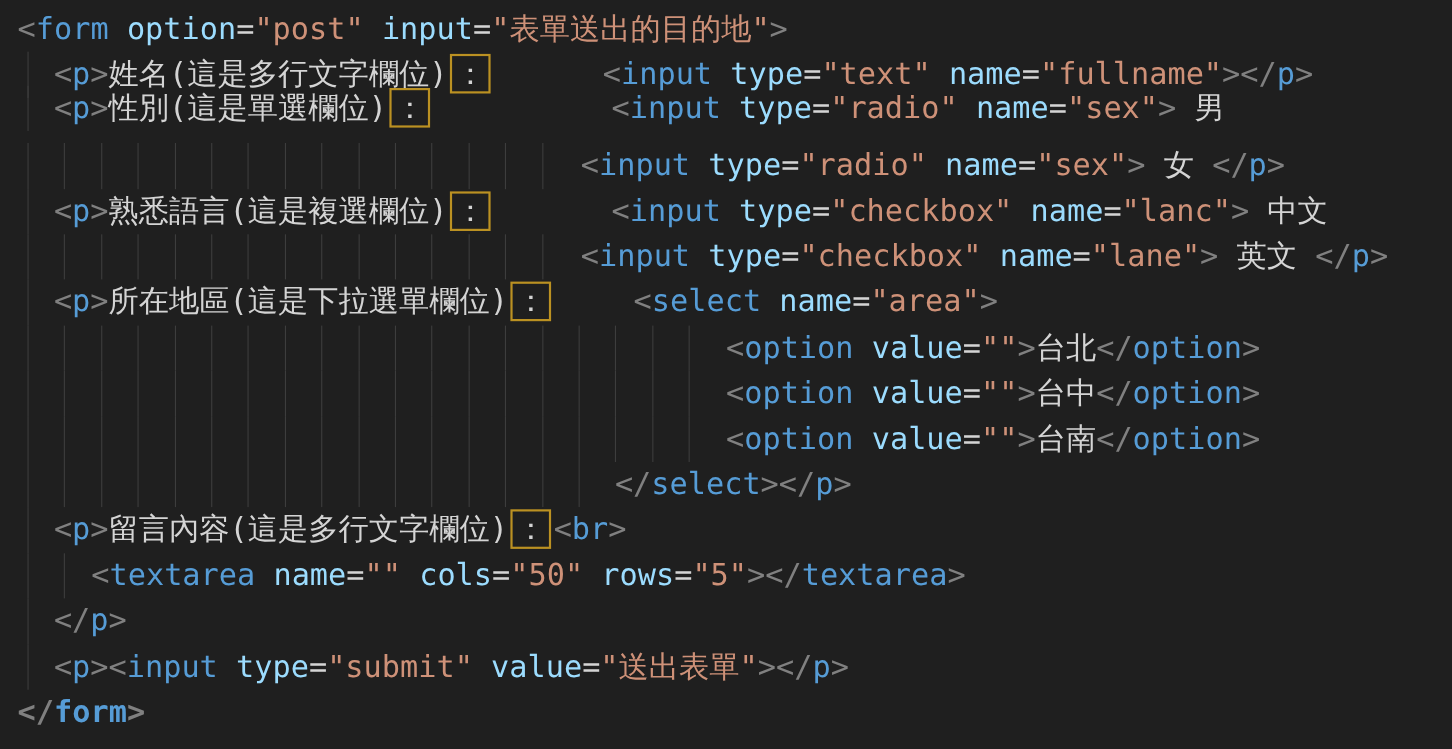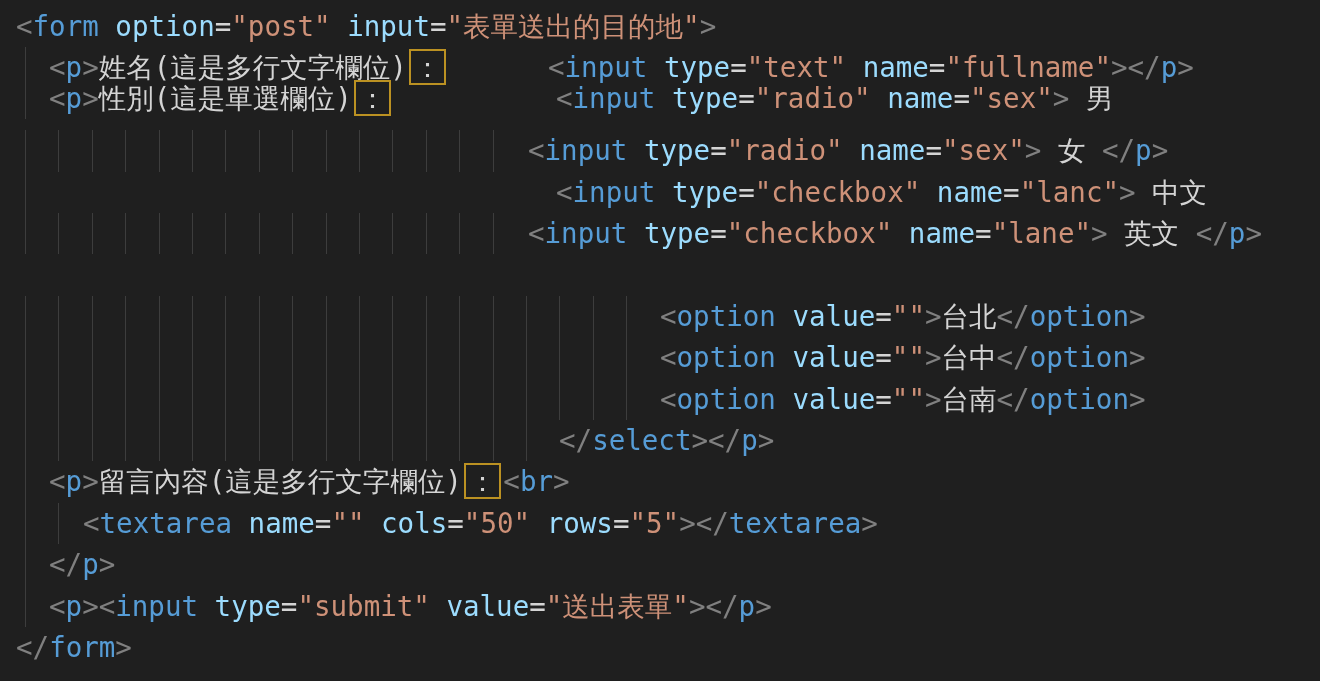--- a/index.html
+++ b/index.html
@@ -73,39 +73,45 @@
       <div class="guide" style="left: 325.6px;"></div>
       <div class="guide" style="left: 359px;"></div>
       <div class="guide" style="left: 392.4px;"></div>
       <div class="guide" style="left: 425.8px;"></div>
       <div class="guide" style="left: 459.2px;"></div>
       <div class="guide" style="left: 492.6px;"></div>
       <div class="seg" style="left: 528px;"><span class="tok-p">&lt;</span><span class="tok-t">input</span><span class="tok-x"> </span><span class="tok-a">type</span><span class="tok-o">=</span><span class="tok-s">"radio"</span><span class="tok-x"> </span><span class="tok-a">name</span><span class="tok-o">=</span><span class="tok-s">"sex"</span><span class="tok-p">&gt;</span><span class="tok-x"> 女 </span><span class="tok-p">&lt;/</span><span class="tok-t">p</span><span class="tok-p">&gt;</span></div>
     </div>
     <div class="row" style="top: 171.6px;">
       <div class="guide" style="left: 25px;"></div>
+      <div class="seg" style="left: 49px;"><span class="tok-p">&lt;</span><span class="tok-t">p</span><span class="tok-p">&gt;</span><span class="tok-x">熟悉語言(這是複選欄位)</span><span class="ubox">：</span></div>
       <div class="seg" style="left: 556px;"><span class="tok-p">&lt;</span><span class="tok-t">input</span><span class="tok-x"> </span><span class="tok-a">type</span><span class="tok-o">=</span><span class="tok-s">"checkbox"</span><span class="tok-x"> </span><span class="tok-a">name</span><span class="tok-o">=</span><span class="tok-s">"lanc"</span><span class="tok-p">&gt;</span><span class="tok-x"> 中文</span></div>
     </div>
     <div class="row" style="top: 213px;">
       <div class="guide" style="left: 25px;"></div>
       <div class="guide" style="left: 58.4px;"></div>
       <div class="guide" style="left: 91.8px;"></div>
       <div class="guide" style="left: 125.2px;"></div>
       <div class="guide" style="left: 158.6px;"></div>
       <div class="guide" style="left: 192px;"></div>
       <div class="guide" style="left: 225.4px;"></div>
       <div class="guide" style="left: 258.8px;"></div>
       <div class="guide" style="left: 292.2px;"></div>
       <div class="guide" style="left: 325.6px;"></div>
       <div class="guide" style="left: 359px;"></div>
       <div class="guide" style="left: 392.4px;"></div>
       <div class="guide" style="left: 425.8px;"></div>
       <div class="guide" style="left: 459.2px;"></div>
       <div class="guide" style="left: 492.6px;"></div>
       <div class="seg" style="left: 528px;"><span class="tok-p">&lt;</span><span class="tok-t">input</span><span class="tok-x"> </span><span class="tok-a">type</span><span class="tok-o">=</span><span class="tok-s">"checkbox"</span><span class="tok-x"> </span><span class="tok-a">name</span><span class="tok-o">=</span><span class="tok-s">"lane"</span><span class="tok-p">&gt;</span><span class="tok-x"> 英文 </span><span class="tok-p">&lt;/</span><span class="tok-t">p</span><span class="tok-p">&gt;</span></div>
+    </div>
+    <div class="row" style="top: 254.4px;">
+      <div class="guide" style="left: 25px;"></div>
+      <div class="seg" style="left: 49px;"><span class="tok-p">&lt;</span><span class="tok-t">p</span><span class="tok-p">&gt;</span><span class="tok-x">所在地區(這是下拉選單欄位)</span><span class="ubox">：</span></div>
+      <div class="seg" style="left: 576px;"><span class="tok-p">&lt;</span><span class="tok-t">select</span><span class="tok-x"> </span><span class="tok-a">name</span><span class="tok-o">=</span><span class="tok-s">"area"</span><span class="tok-p">&gt;</span></div>
     </div>
     <div class="row" style="top: 295.8px;">
       <div class="guide" style="left: 25px;"></div>
       <div class="guide" style="left: 58.4px;"></div>
       <div class="guide" style="left: 91.8px;"></div>
       <div class="guide" style="left: 125.2px;"></div>
       <div class="guide" style="left: 158.6px;"></div>
       <div class="guide" style="left: 192px;"></div>
       <div class="guide" style="left: 225.4px;"></div>
       <div class="guide" style="left: 258.8px;"></div>
@@ -196,15 +202,15 @@
     </div>
     <div class="row" style="top: 544.2px;">
       <div class="guide" style="left: 25px;"></div>
       <div class="seg" style="left: 49px;"><span class="tok-p">&lt;/</span><span class="tok-t">p</span><span class="tok-p">&gt;</span></div>
     </div>
     <div class="row" style="top: 585.6px;">
       <div class="guide" style="left: 25px;"></div>
       <div class="seg" style="left: 49px;"><span class="tok-p">&lt;</span><span class="tok-t">p</span><span class="tok-p">&gt;&lt;</span><span class="tok-t">input</span><span class="tok-x"> </span><span class="tok-a">type</span><span class="tok-o">=</span><span class="tok-s">"submit"</span><span class="tok-x"> </span><span class="tok-a">value</span><span class="tok-o">=</span><span class="tok-s">"送出表單"</span><span class="tok-p">&gt;&lt;/</span><span class="tok-t">p</span><span class="tok-p">&gt;</span></div>
     </div>
     <div class="row" style="top: 627px;">
-      <div class="seg" style="left: 16px;"><span class="tok-p">&lt;/</span><span class="tok-t">form</span><span class="tok-p">&gt;</span></div>
+      <div class="seg" style="left: 16px; font-weight: bold;"><span class="tok-p">&lt;/</span><span class="tok-t">form</span><span class="tok-p">&gt;</span></div>
     </div>
   </div>
 
 </body></html>

